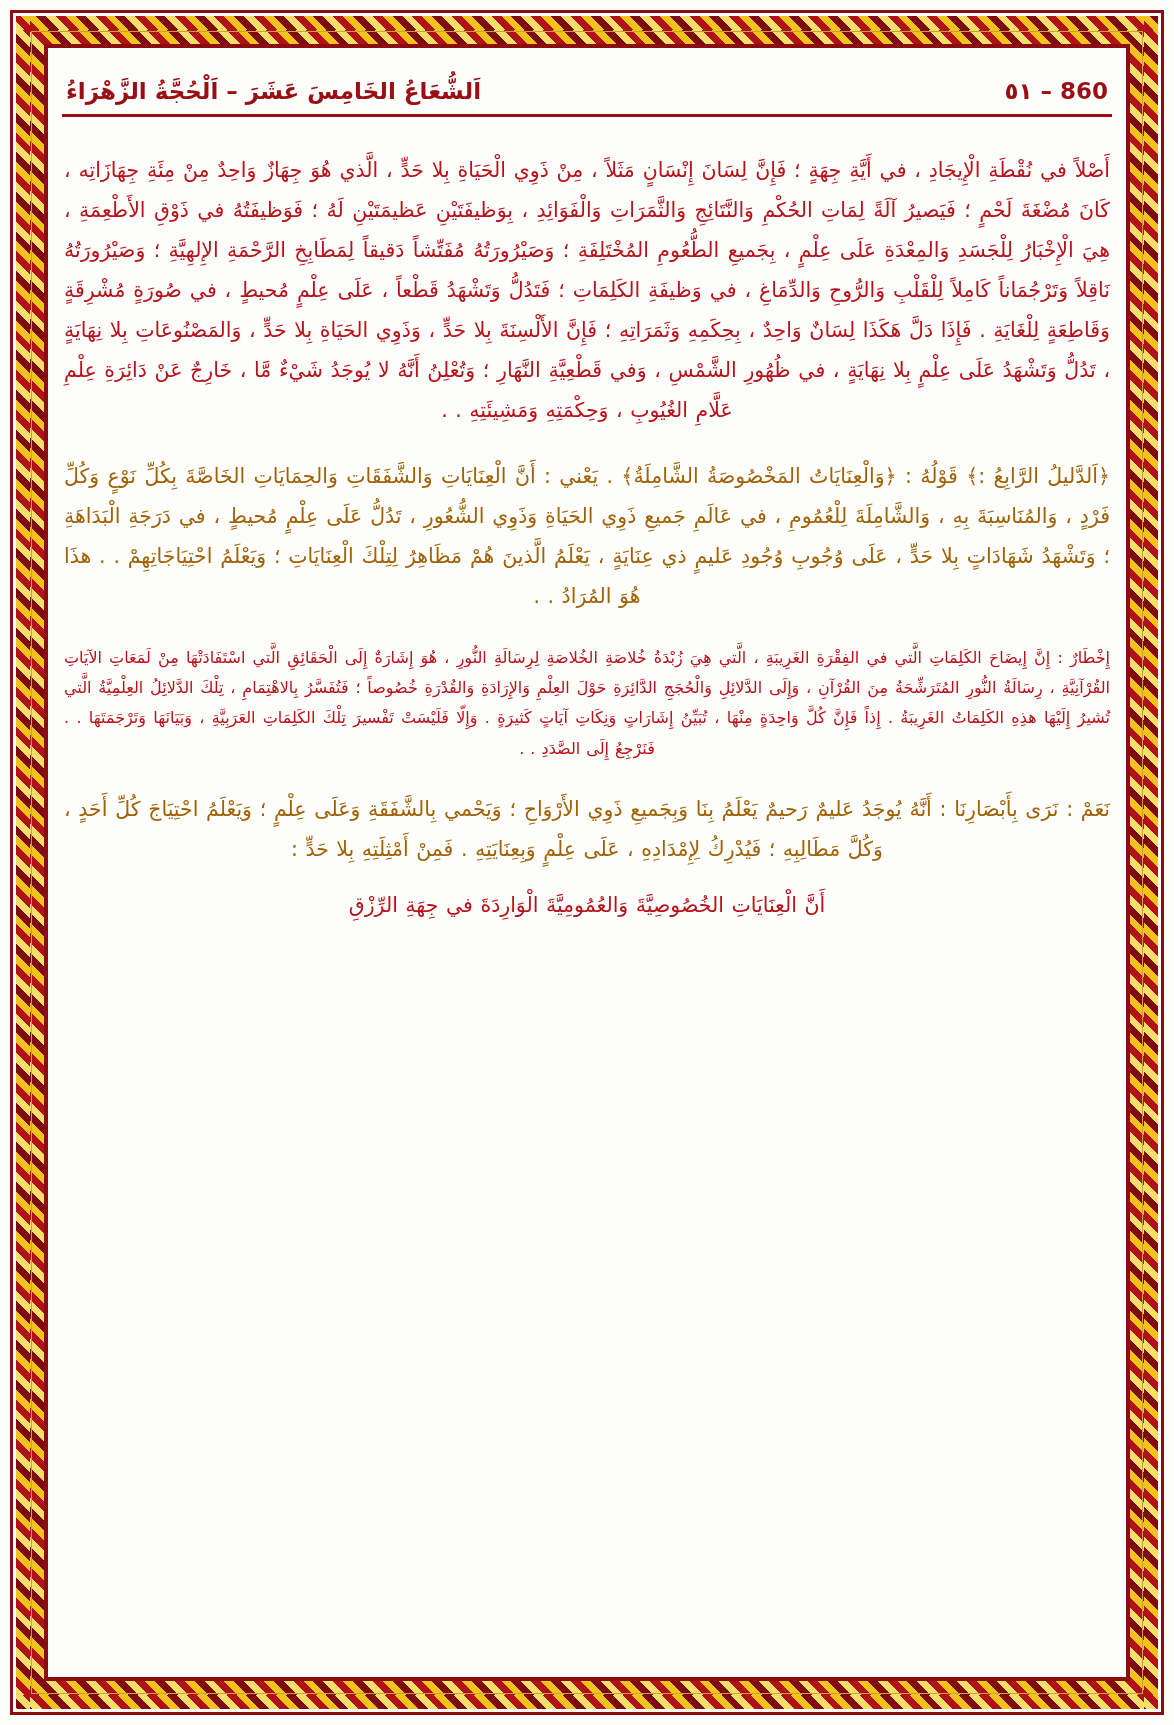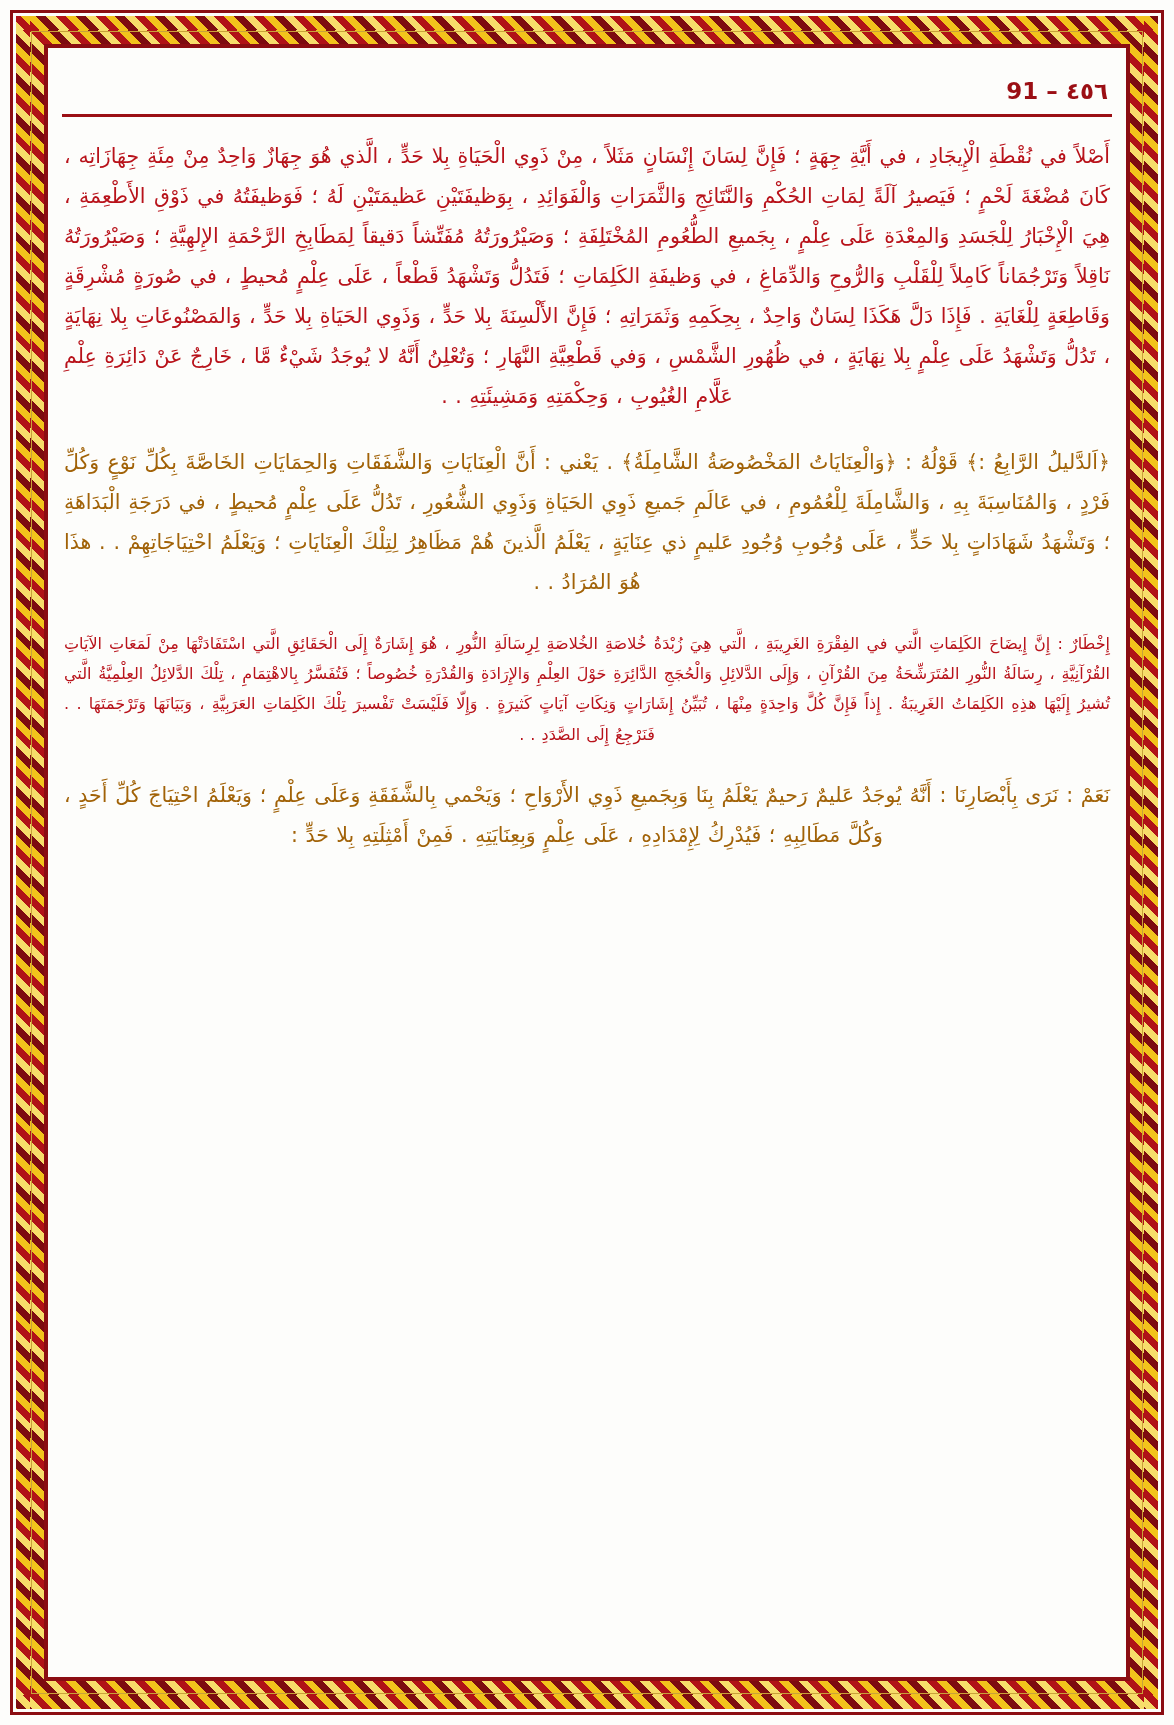--- a/index.html
+++ b/index.html
@@ -87,21 +87,21 @@
     white-space: nowrap;
     direction: rtl;
   }
   .header-rule {
     margin: 10px 4px 0 4px;
     height: 3px;
     background: #9b0f14;
   }
 
   .body-text {
-    margin-top: 20px;
+    margin-top: 34px;
     padding: 0 6px;
   }
 
   p.para {
     margin: 0 0 16px 0;
     text-align: justify;
     text-align-last: center;
     font-size: 20.5px;
     line-height: 1.95;
     color: #b8121a;
@@ -126,31 +126,33 @@
   <div class="border-outer"></div>
   <div class="border-band">
     <div class="border-band-inner"></div>
   </div>
   <div class="border-thin-1"></div>
   <div class="border-thin-2"></div>
 
   <div class="content">
 
     <div class="header">
-      <div class="header-page">٤٥٦ – 91</div>
+      <div class="header-page">860 – ٥١</div>
+      <div class="header-title">اَلشُّعَاعُ الخَامِسَ عَشَرَ – اَلْحُجَّةُ الزَّهْرَاءُ</div>
     </div>
 
     <div class="header-rule"></div>
 
     <div class="body-text">
 
       <p class="para">أَصْلاً في نُقْطَةِ الْإِيجَادِ ، في أَيَّةِ جِهَةٍ ؛ فَإِنَّ لِسَانَ إِنْسَانٍ مَثَلاً ، مِنْ ذَوِي الْحَيَاةِ بِلا حَدٍّ ، الَّذي هُوَ جِهَازٌ وَاحِدٌ مِنْ مِئَةِ جِهَازَاتِه ، كَانَ مُضْغَةَ لَحْمٍ ؛ فَيَصيرُ آلَةً لِمَاتِ الحُكْمِ وَالنَّتَائِجِ وَالثَّمَرَاتِ وَالْفَوَائِدِ ، بِوَظيفَتَيْنِ عَظيمَتَيْنِ لَهُ ؛ فَوَظيفَتُهُ في ذَوْقِ الأَطْعِمَةِ ، هِيَ الْإِخْبَارُ لِلْجَسَدِ وَالمِعْدَةِ عَلَى عِلْمٍ ، بِجَميعِ الطُّعُومِ المُخْتَلِفَةِ ؛ وَصَيْرُورَتُهُ مُفَتِّشاً دَقيقاً لِمَطَابِخِ الرَّحْمَةِ الإِلهِيَّةِ ؛ وَصَيْرُورَتُهُ نَاقِلاً وَتَرْجُمَاناً كَامِلاً لِلْقَلْبِ وَالرُّوحِ وَالدِّمَاغِ ، في وَظيفَةِ الكَلِمَاتِ ؛ فَتَدُلُّ وَتَشْهَدُ قَطْعاً ، عَلَى عِلْمٍ مُحيطٍ ، في صُورَةٍ مُشْرِقَةٍ وَقَاطِعَةٍ لِلْغَايَةِ . فَإِذَا دَلَّ هَكَذَا لِسَانٌ وَاحِدٌ ، بِحِكَمِهِ وَثَمَرَاتِهِ ؛ فَإِنَّ الأَلْسِنَةَ بِلا حَدٍّ ، وَذَوِي الحَيَاةِ بِلا حَدٍّ ، وَالمَصْنُوعَاتِ بِلا نِهَايَةٍ ، تَدُلُّ وَتَشْهَدُ عَلَى عِلْمٍ بِلا نِهَايَةٍ ، في ظُهُورِ الشَّمْسِ ، وَفي قَطْعِيَّةِ النَّهَارِ ؛ وَتُعْلِنُ أَنَّهُ لا يُوجَدُ شَيْءٌ مَّا ، خَارِجٌ عَنْ دَائِرَةِ عِلْمِ عَلَّامِ الغُيُوبِ ، وَحِكْمَتِهِ وَمَشِيئَتِهِ . .</p>
 
       <p class="para black gap">﴿اَلدَّليلُ الرَّابِعُ :﴾ قَوْلُهُ : ﴿وَالْعِنَايَاتُ المَخْصُوصَةُ الشَّامِلَةُ﴾ . يَعْني : أَنَّ الْعِنَايَاتِ وَالشَّفَقَاتِ وَالحِمَايَاتِ الخَاصَّةَ بِكُلِّ نَوْعٍ وَكُلِّ فَرْدٍ ، وَالمُنَاسِبَةَ بِهِ ، وَالشَّامِلَةَ لِلْعُمُومِ ، في عَالَمِ جَميعِ ذَوِي الحَيَاةِ وَذَوِي الشُّعُورِ ، تَدُلُّ عَلَى عِلْمٍ مُحيطٍ ، في دَرَجَةِ الْبَدَاهَةِ ؛ وَتَشْهَدُ شَهَادَاتٍ بِلا حَدٍّ ، عَلَى وُجُوبِ وُجُودِ عَليمٍ ذي عِنَايَةٍ ، يَعْلَمُ الَّذينَ هُمْ مَظَاهِرُ لِتِلْكَ الْعِنَايَاتِ ؛ وَيَعْلَمُ احْتِيَاجَاتِهِمْ . . هذَا هُوَ المُرَادُ . .</p>
 
       <p class="para small gap">إِخْطَارٌ : إِنَّ إِيضَاحَ الكَلِمَاتِ الَّتي في الفِقْرَةِ الغَرِيبَةِ ، الَّتي هِيَ زُبْدَةُ خُلاصَةِ الخُلاصَةِ لِرِسَالَةِ النُّورِ ، هُوَ إِشَارَةٌ إِلَى الْحَقَائِقِ الَّتي اسْتَفَادَتْهَا مِنْ لَمَعَاتِ الآيَاتِ القُرْآنِيَّةِ ، رِسَالَةُ النُّورِ المُتَرَشِّحَةُ مِنَ القُرْآنِ ، وَإِلَى الدَّلائِلِ وَالْحُجَجِ الدَّائِرَةِ حَوْلَ العِلْمِ وَالإِرَادَةِ وَالقُدْرَةِ خُصُوصاً ؛ فَتُفَسَّرُ بِالاهْتِمَامِ ، تِلْكَ الدَّلائِلُ العِلْمِيَّةُ الَّتي تُشيرُ إِلَيْهَا هذِهِ الكَلِمَاتُ الغَرِيبَةُ . إِذاً فَإِنَّ كُلَّ وَاحِدَةٍ مِنْهَا ، تُبَيِّنُ إِشَارَاتٍ وَنِكَاتِ آيَاتٍ كَثيرَةٍ . وَإِلّا فَلَيْسَتْ تَفْسيرَ تِلْكَ الكَلِمَاتِ العَرَبِيَّةِ ، وَبَيَانَهَا وَتَرْجَمَتَهَا . . فَنَرْجِعُ إِلَى الصَّدَدِ . .</p>
 
       <p class="para black gap">نَعَمْ : نَرَى بِأَبْصَارِنَا : أَنَّهُ يُوجَدُ عَليمٌ رَحيمٌ يَعْلَمُ بِنَا وَبِجَميعِ ذَوِي الأَرْوَاحِ ؛ وَيَحْمي بِالشَّفَقَةِ وَعَلَى عِلْمٍ ؛ وَيَعْلَمُ احْتِيَاجَ كُلِّ أَحَدٍ ، وَكُلَّ مَطَالِبِهِ ؛ فَيُدْرِكُ لِإِمْدَادِهِ ، عَلَى عِلْمٍ وَبِعِنَايَتِهِ . فَمِنْ أَمْثِلَتِهِ بِلا حَدٍّ :</p>
 
+      <p class="para">أَنَّ الْعِنَايَاتِ الخُصُوصِيَّةَ وَالعُمُومِيَّةَ الْوَارِدَةَ في جِهَةِ الرِّزْقِ</p>
 
     </div>
   </div>
 </div>
 
 </body></html>

